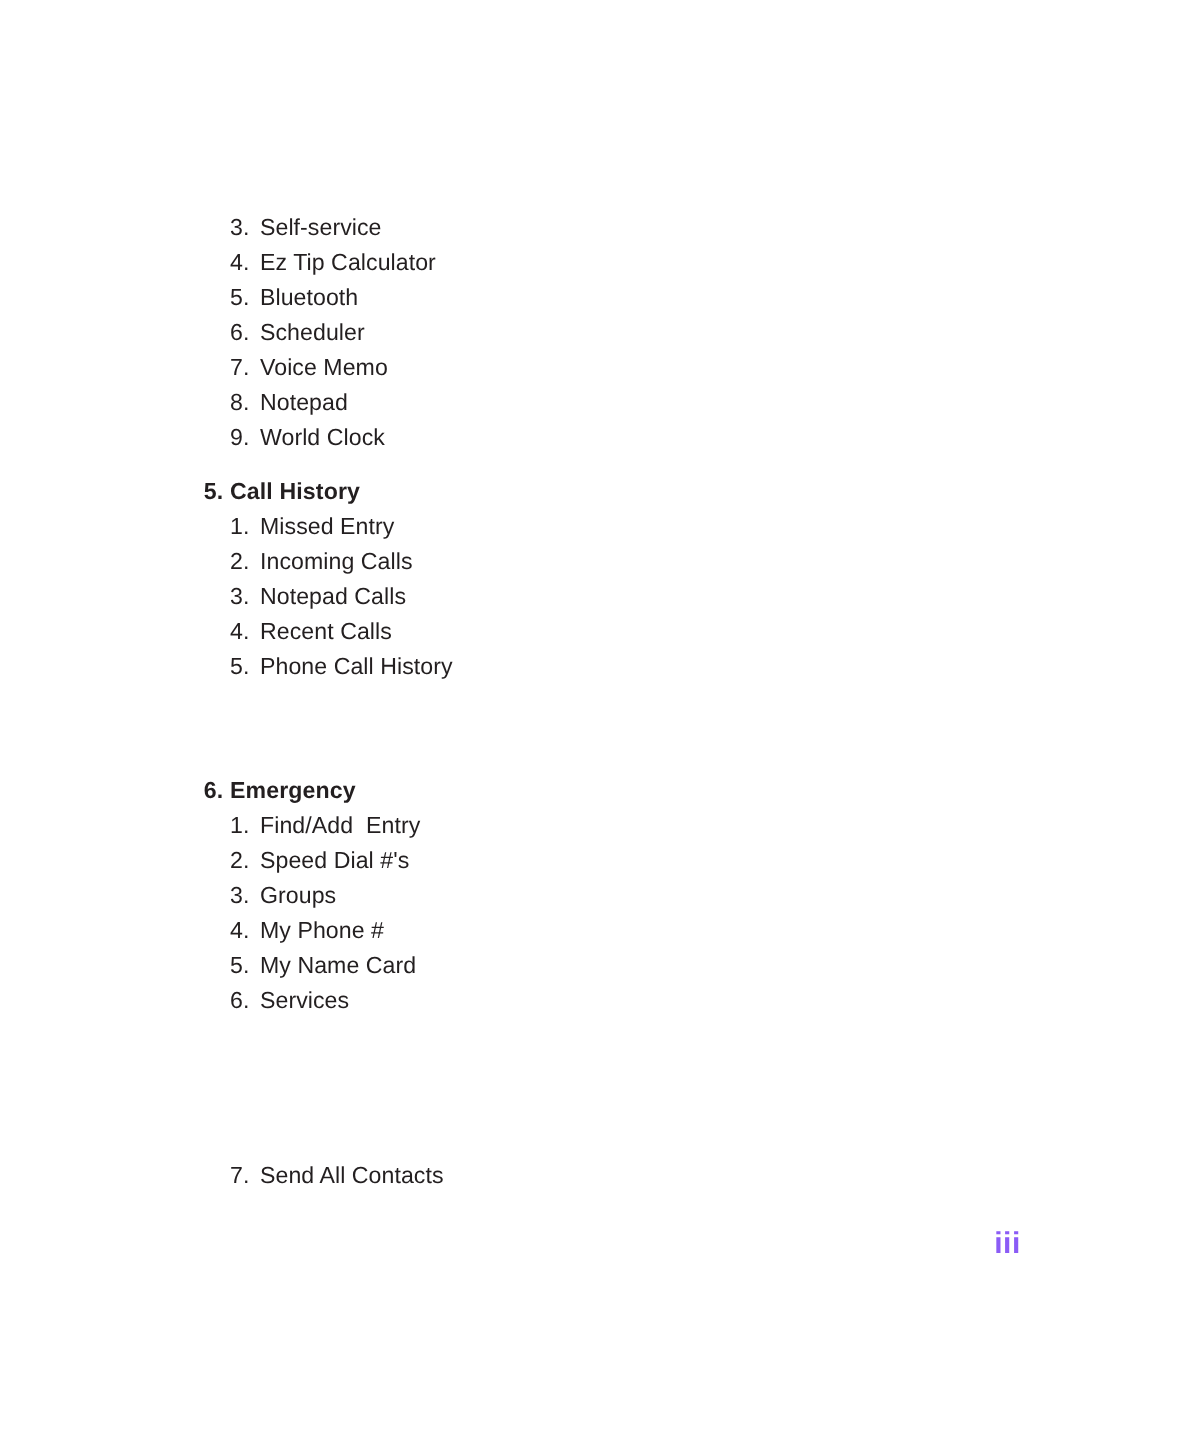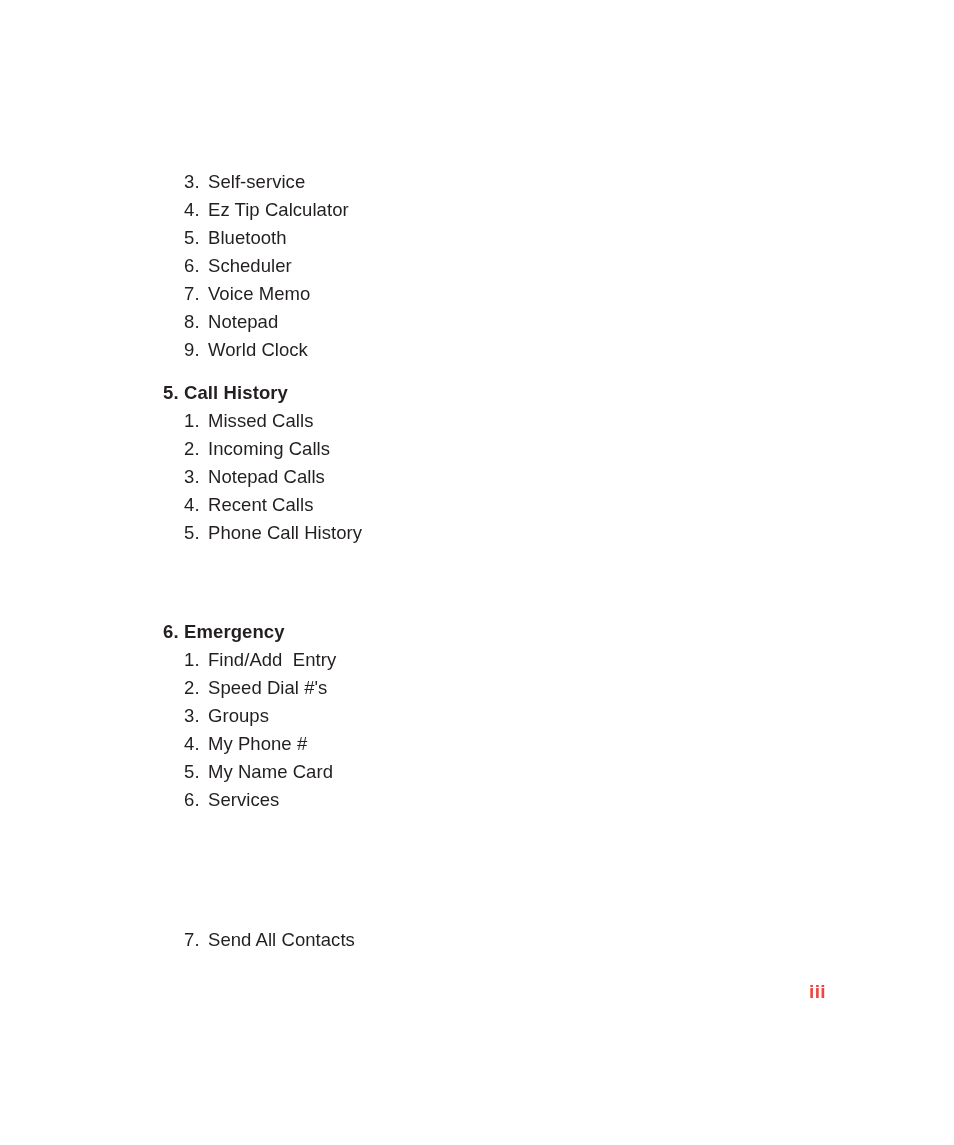--- a/index.html
+++ b/index.html
@@ -86,25 +86,25 @@
     line-height: 28px;
   }
   .col2.blank { visibility: hidden; }
 
   
   .folio {
     position: absolute;
     left: 786px;
     top: 981px;
     width: 40px;
-    font-size: 19px;
+    font-size: 24px;
     font-weight: bold;
-    color: #ef4444;
+    color: #8b5cf6;
     letter-spacing: 0.4px;
-    text-align: right;
+    text-align: center;
   }
 </style>
 </head>
 <body>
 
 <div class="page">
   <div class="toc">
       <div class="row">
         <div class="col1">
           <span class="num sub">3.</span>
@@ -154,21 +154,21 @@
         </div>
         <div class="col2 blank"></div>
       </div>
       <div class="row section">
         <span class="num">5.</span>
         <span class="label">Call History</span>
       </div>
       <div class="row">
         <div class="col1">
           <span class="num sub">1.</span>
-          <span class="label">Missed Calls</span>
+          <span class="label">Missed Entry</span>
         </div>
         <div class="col2 blank"></div>
       </div>
       <div class="row">
         <div class="col1">
           <span class="num sub">2.</span>
           <span class="label">Incoming Calls</span>
         </div>
         <div class="col2 blank"></div>
       </div>

